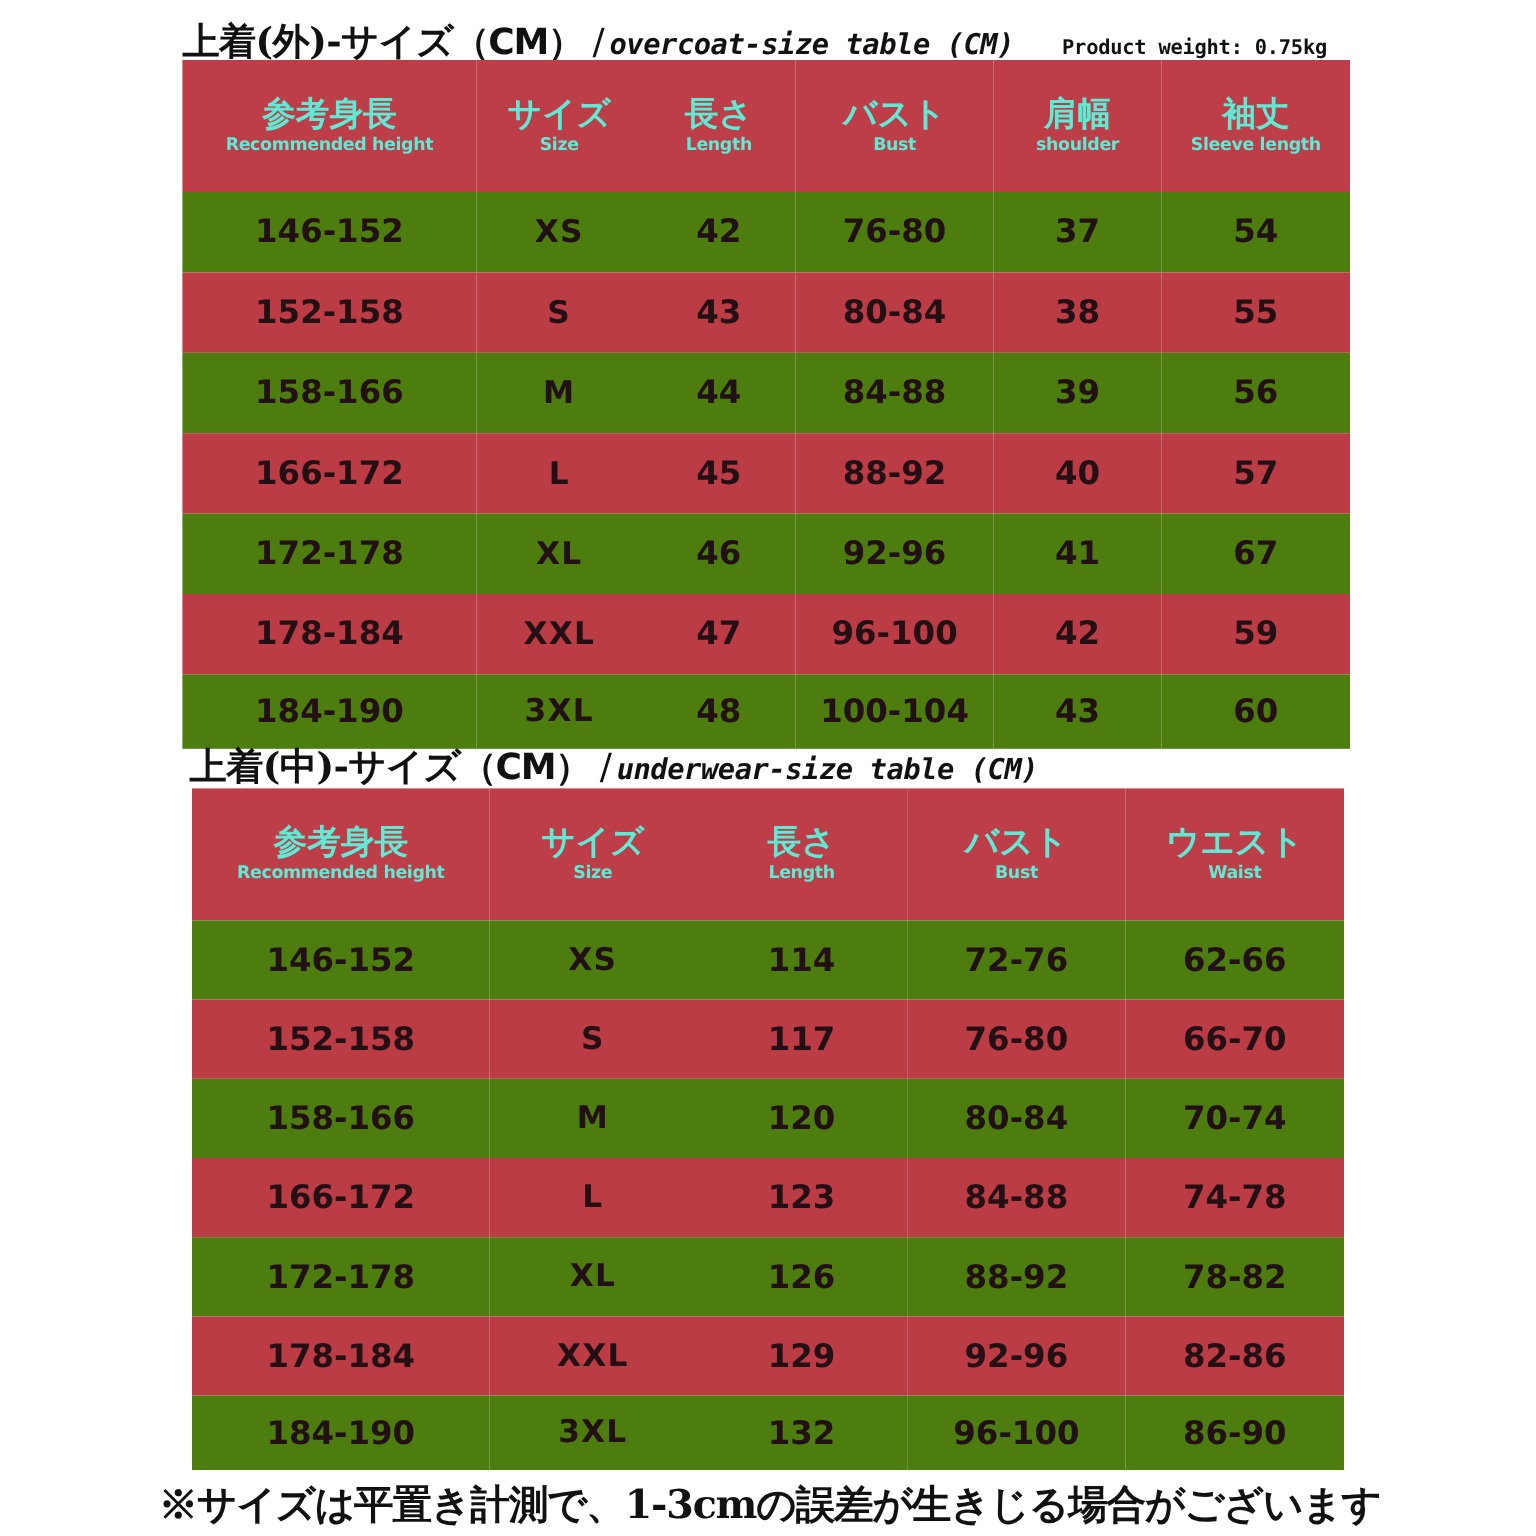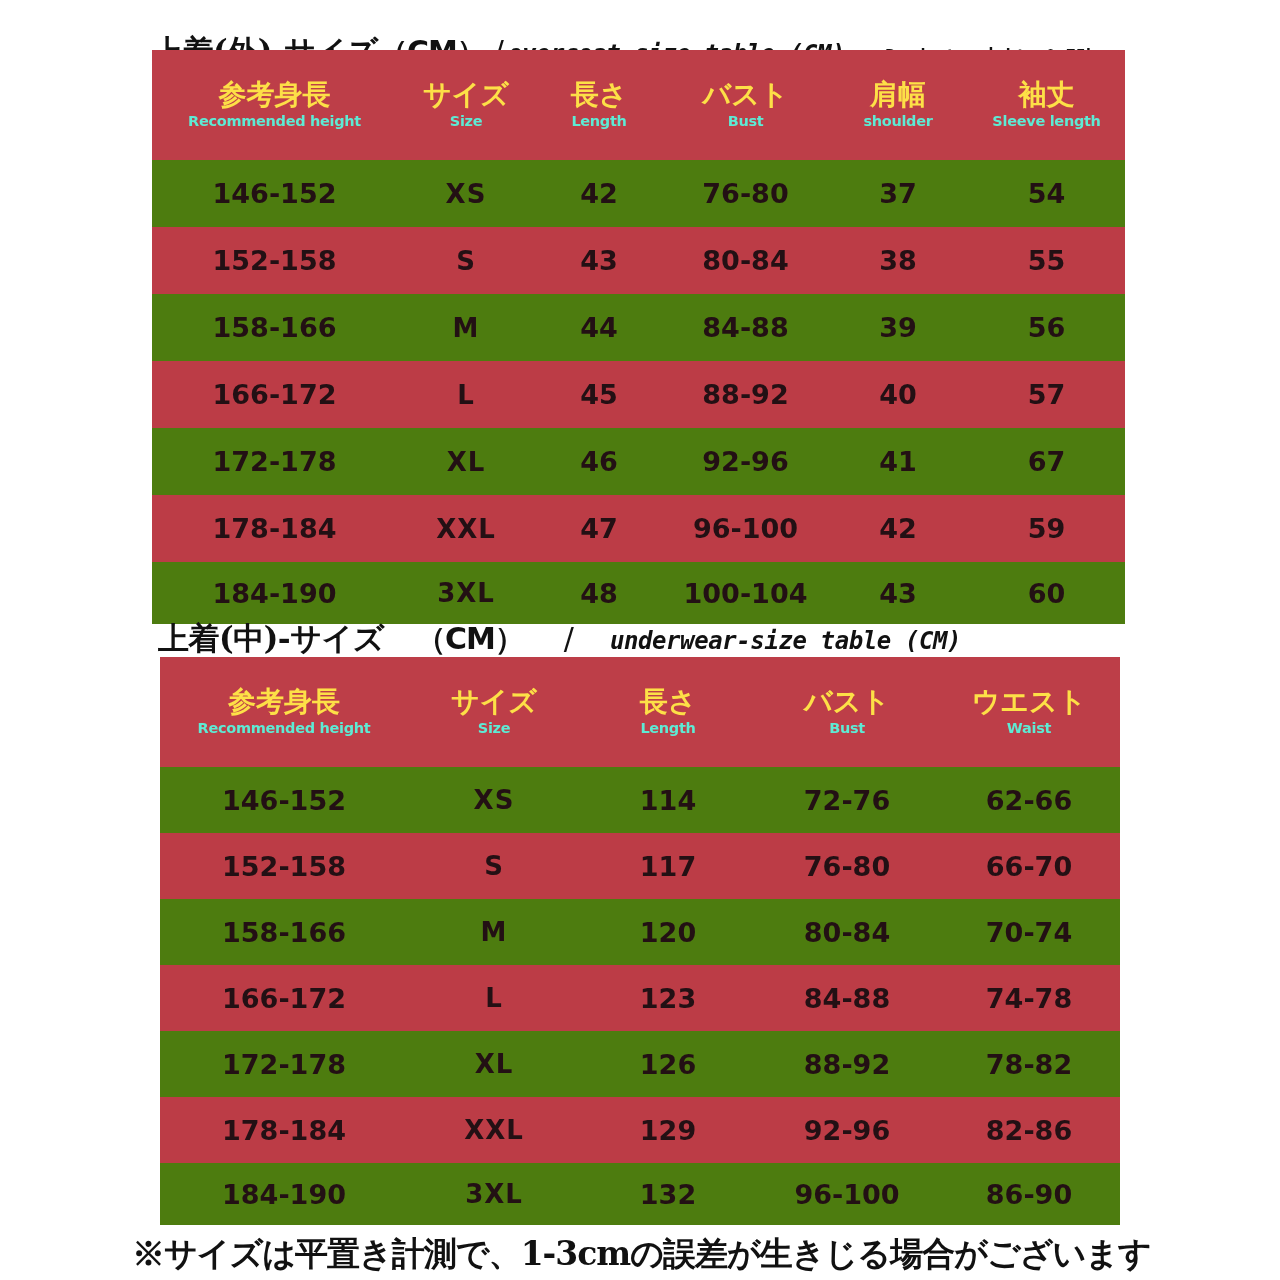--- a/index.html
+++ b/index.html
@@ -80,21 +80,21 @@
   }
   .hdr-cell {
     padding: 6px 0 10px 0;
   }
   .hdr-jp {
     display: block;
     font-family: "DejaVu Serif", "Liberation Serif", serif;
     font-weight: 700;
     font-size: 28px;
     line-height: 1.15;
-    color: #fde047;
+    color: #5eead4;
   }
   .hdr-en {
     display: block;
     font-family: "DejaVu Sans", "Liberation Sans", sans-serif;
     font-weight: 700;
     font-size: 14.5px;
     line-height: 1.3;
     letter-spacing: -0.3px;
     color: #5eead4;
   }
@@ -122,21 +122,21 @@
     letter-spacing: -1px;
     color: #111;
     margin-left: 24px;
   }
 </style>
 </head>
 <body>
 
 <div class="page">
 
-  <div class="section-title" style="left:152px; top:31px;">
+  <div class="section-title" style="left:152px; top:14px;">
     <span class="title-jp">上着(外)-サイズ</span>
     <span class="title-cm">（CM）</span>
     <span class="title-slash">/</span>
     <span class="title-en">overcoat-size table (CM)</span>
     <span class="title-weight">Product weight: 0.75kg</span>
   </div>
 
   <table class="sizetable" style="left:152px; top:50px; width:973px;">
     <colgroup>
       <col style="width:245px">
@@ -227,21 +227,21 @@
         <td class="data-cell">184-190</td>
         <td class="data-cell size-col">3XL</td>
         <td class="data-cell">48</td>
         <td class="data-cell">100-104</td>
         <td class="data-cell">43</td>
         <td class="data-cell">60</td>
       </tr>
     </tbody>
   </table>
 
-  <div class="section-title" style="left:158px; top:618px;gap:32px;">
+  <div class="section-title" style="left:158px; top:618px;">
     <span class="title-jp">上着(中)-サイズ</span>
     <span class="title-cm">（CM）</span>
     <span class="title-slash">/</span>
     <span class="title-en">underwear-size table (CM)</span>
   </div>
 
   <table class="sizetable" style="left:160px; top:657px; width:960px;">
     <colgroup>
       <col style="width:248px">
       <col style="width:172px">

